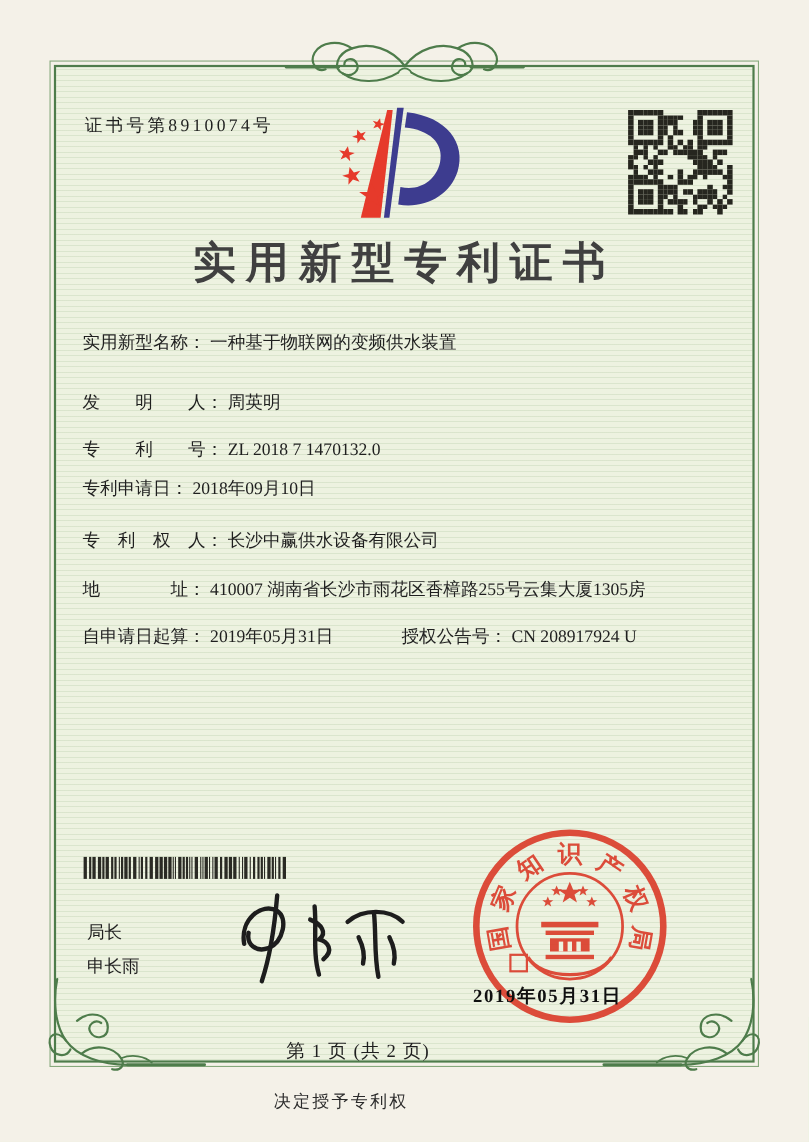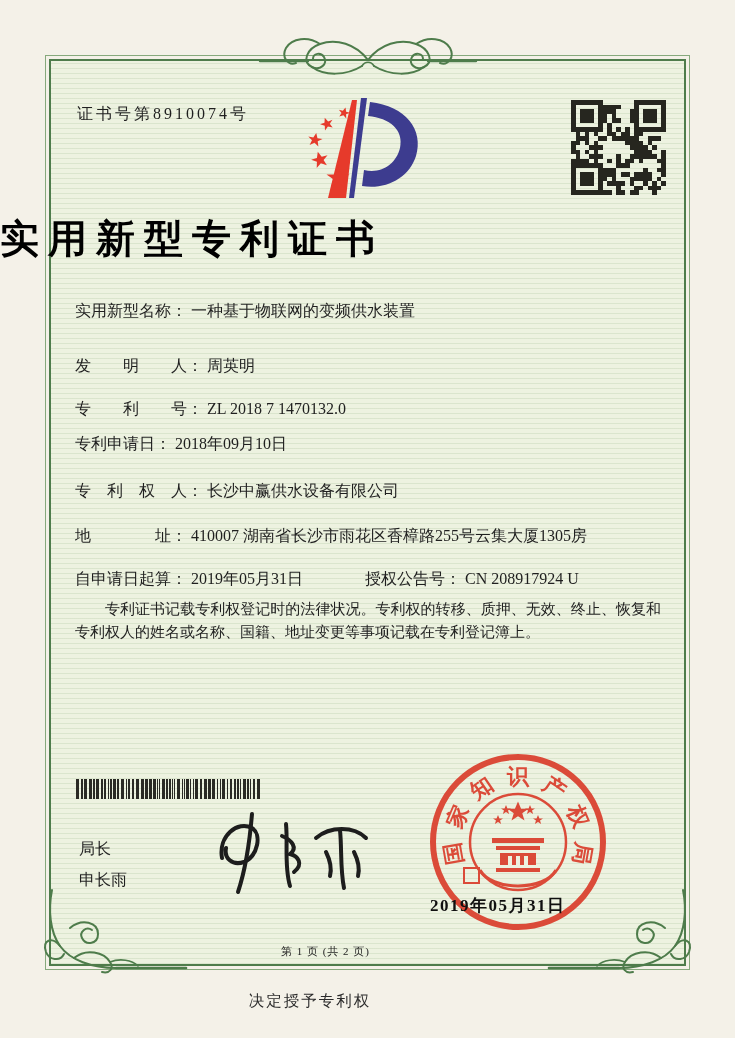--- a/index.html
+++ b/index.html
@@ -21,43 +21,43 @@
       repeating-linear-gradient(0deg, rgba(120,160,105,.16) 0 1px, rgba(0,0,0,0) 1px 5px),
       #edf2e0;
   }
   .ornament{position:absolute;pointer-events:none;}
   .cert-no{position:absolute;left:77px;top:104px;font-size:16px;letter-spacing:3px;}
   .logo{position:absolute;left:286px;top:94px;width:150px;height:112px;}
   .qr{position:absolute;left:571px;top:100px;display:grid;grid-template-columns:repeat(21,4.5px);grid-auto-rows:4.5px;}
   .qr span{display:block;}
   .qr .d{background:#26261f;}
   .title{
-    position:absolute;left:0;top:212px;width:735px;text-align:left;
-    font-size:39px;font-weight:bold;letter-spacing:9px;color:#000000;
+    position:absolute;left:0;top:212px;width:735px;text-align:center;
+    font-size:39px;font-weight:bold;letter-spacing:9px;color:#404040;
   }
   .fields{position:absolute;left:75px;top:0;width:600px;}
   .frow{position:absolute;left:0;width:600px;font-size:16px;white-space:nowrap;}
   .frow .lab{display:inline-block;}
   .frow .val{margin-left:4px;}
   .grant-no{margin-left:58px;}
   .body-text{
     position:absolute;left:75px;top:598px;width:586px;
     font-size:15px;line-height:23px;text-align:justify;
   }
   .body-text p{margin:0;text-indent:2em;}
   .barcode{position:absolute;left:76px;top:779px;width:186px;height:20px;display:flex;align-items:stretch;}
   .barcode i{display:block;background:#2a2a24;}
   .director{position:absolute;left:79px;top:833px;font-size:16px;line-height:31px;}
   .signature{position:absolute;left:198px;top:806px;}
   .seal{position:absolute;left:426px;top:750px;width:184px;height:184px;}
   .seal-date{
     position:absolute;left:430px;top:894px;z-index:5;
     font-size:17px;font-weight:600;letter-spacing:1.5px;color:#101010;
   }
-  .page-indicator{position:absolute;left:0;top:944px;width:651px;text-align:center;font-size:11px;letter-spacing:1px;}
+  .page-indicator{position:absolute;left:0;top:944px;width:651px;text-align:center;font-size:17px;letter-spacing:1px;}
   .footer-note{position:absolute;left:0;top:991px;width:620px;text-align:center;font-size:15.5px;letter-spacing:2px;color:#2b2b2b;}
   svg{display:block;}
 </style>
 </head>
 <body>
 
 <div class="frame-outer">
   <div class="frame-inner"></div>
 </div>
 
@@ -584,21 +584,20 @@
   </div>
   <div class="frow" style="top:569px;">
     <span class="lab">自申请日起算：</span><span class="val">2019年05月31日</span>
     <span class="grant-no">
       <span class="lab">授权公告号：</span><span class="val">CN 208917924 U</span>
     </span>
   </div>
 </div>
 
 <div class="body-text">
-  <p>专利证书记载专利权登记时的法律状况。专利权的转移、质押、无效、终止、恢复和专利权人的姓名或名称、国籍、地址变更等事项记载在专利登记簿上。</p>
 </div>
 
 <div class="barcode" id="barcode">
     <i style="width: 3px; margin-right: 2px;"></i>
     <i style="width: 2px; margin-right: 1px;"></i>
     <i style="width: 3px; margin-right: 2px;"></i>
     <i style="width: 3px; margin-right: 1px;"></i>
     <i style="width: 2px; margin-right: 1px;"></i>
     <i style="width: 3px; margin-right: 2px;"></i>
     <i style="width: 2px; margin-right: 1px;"></i>

